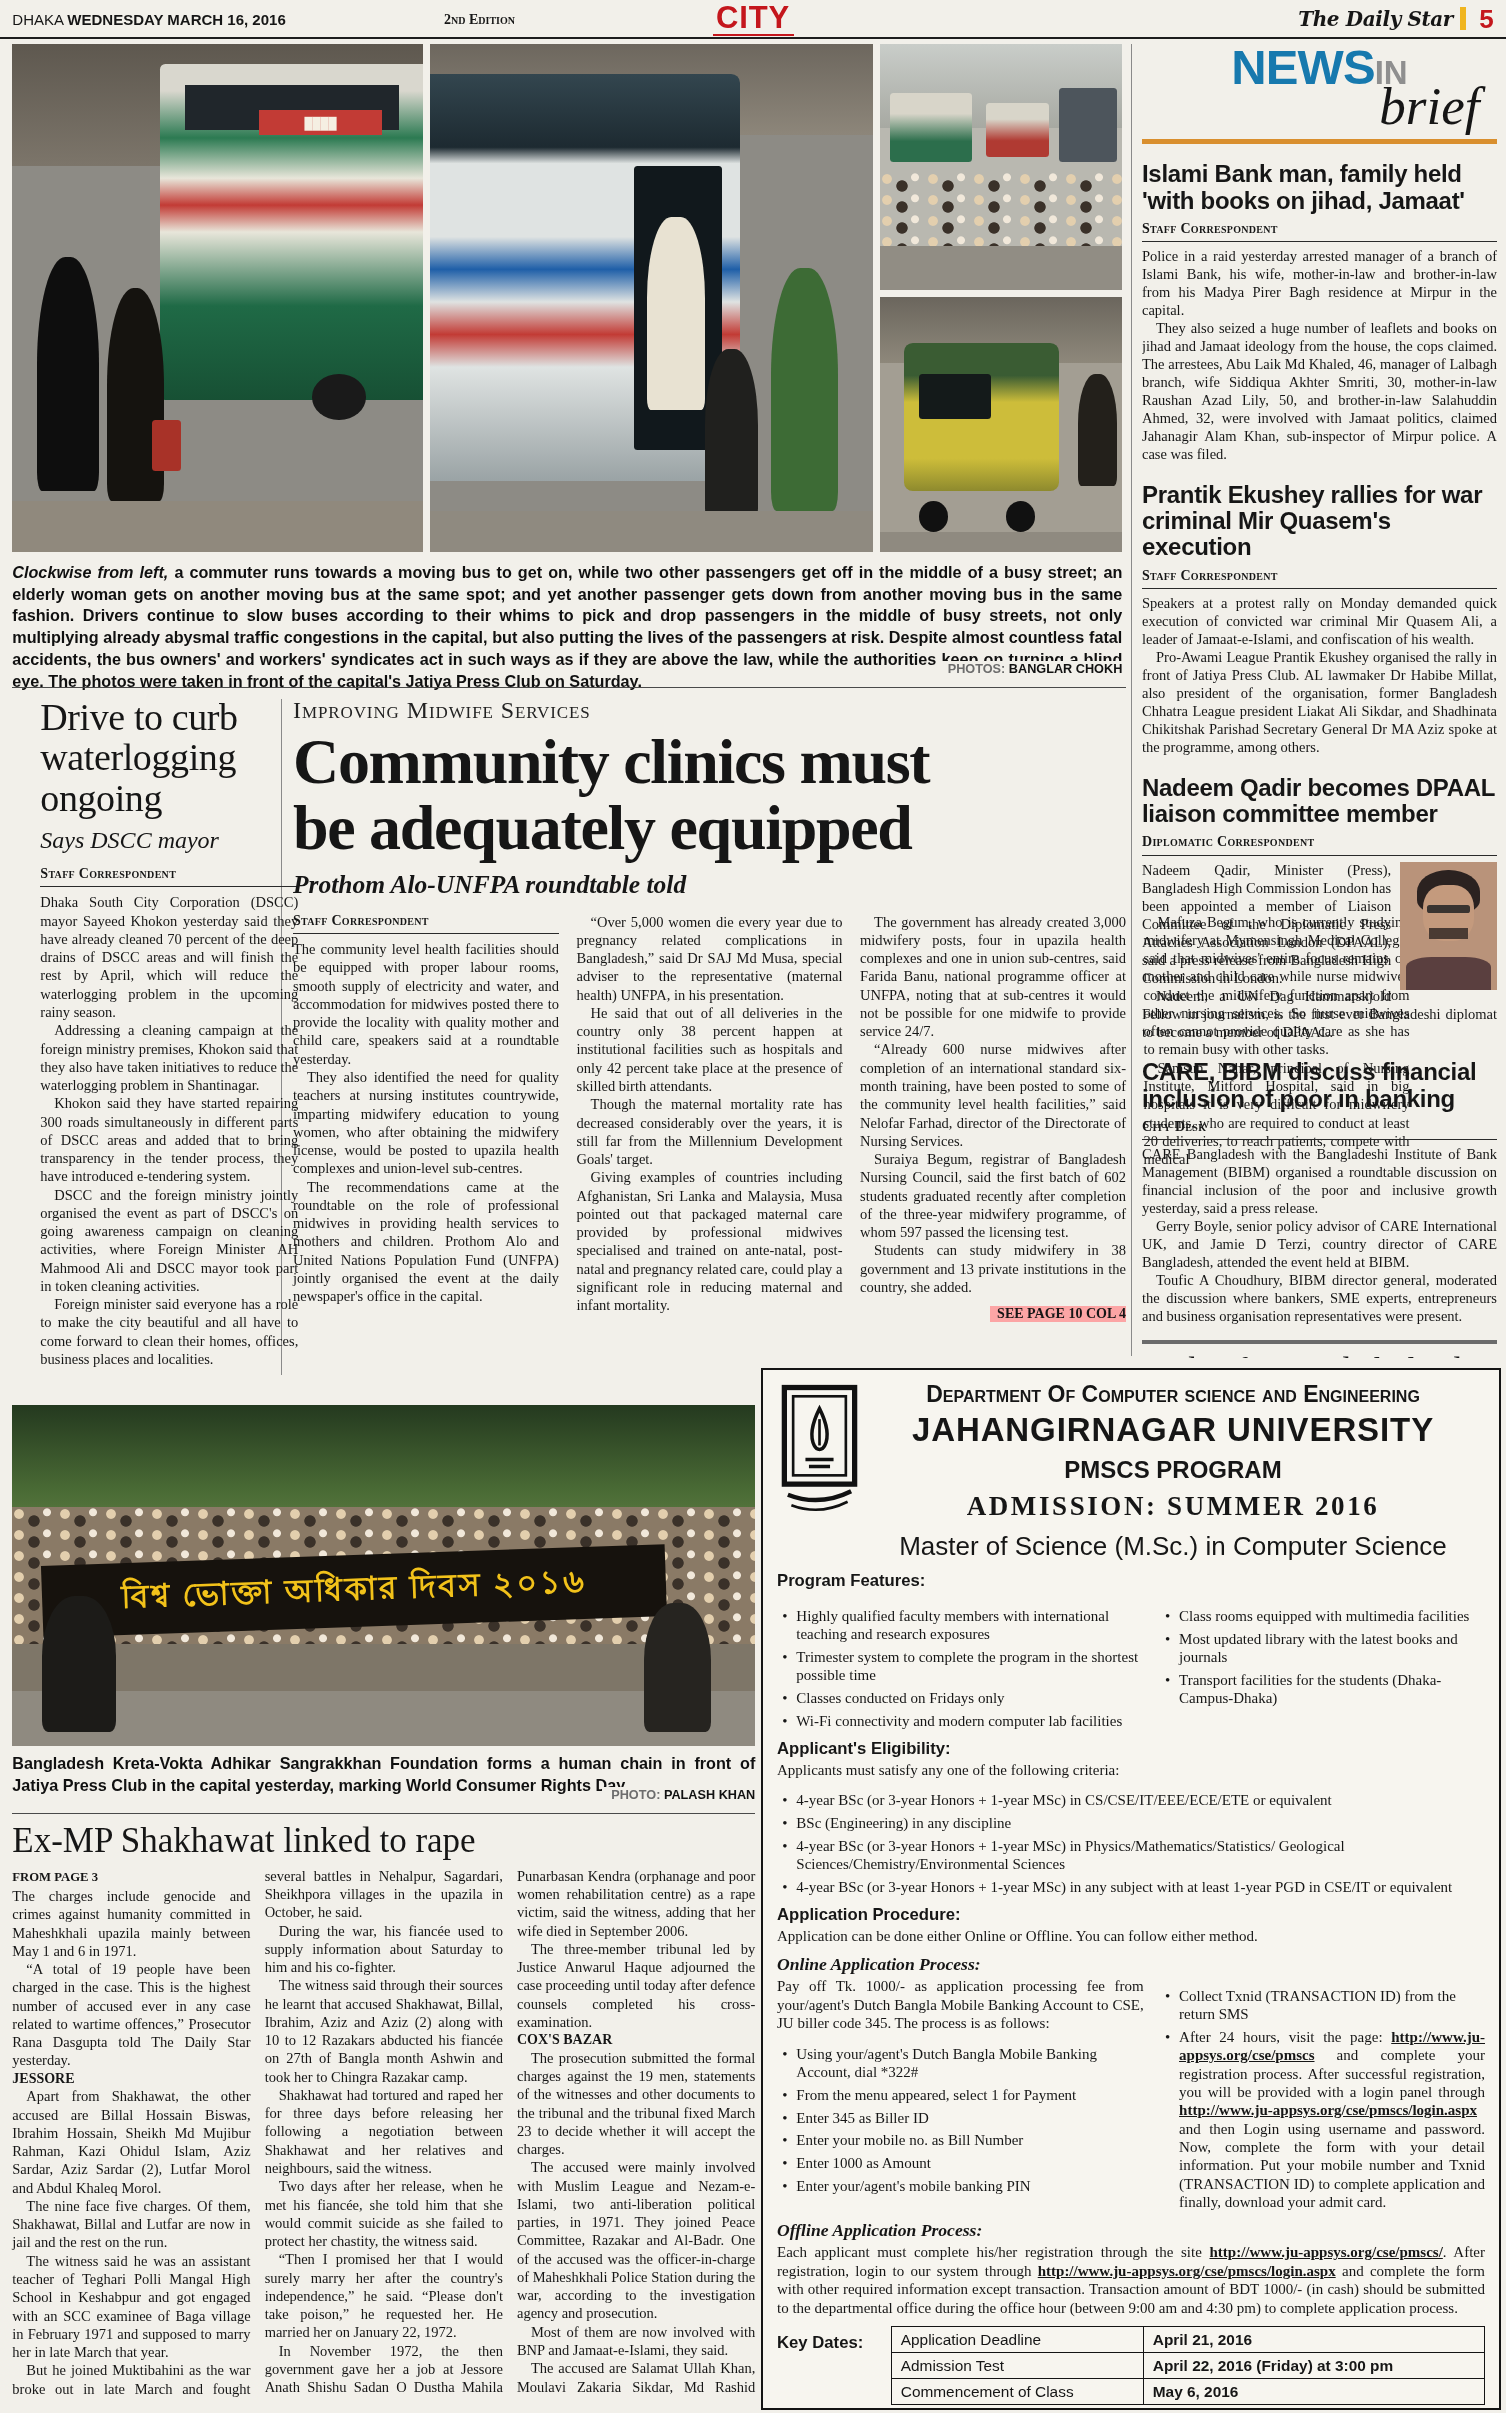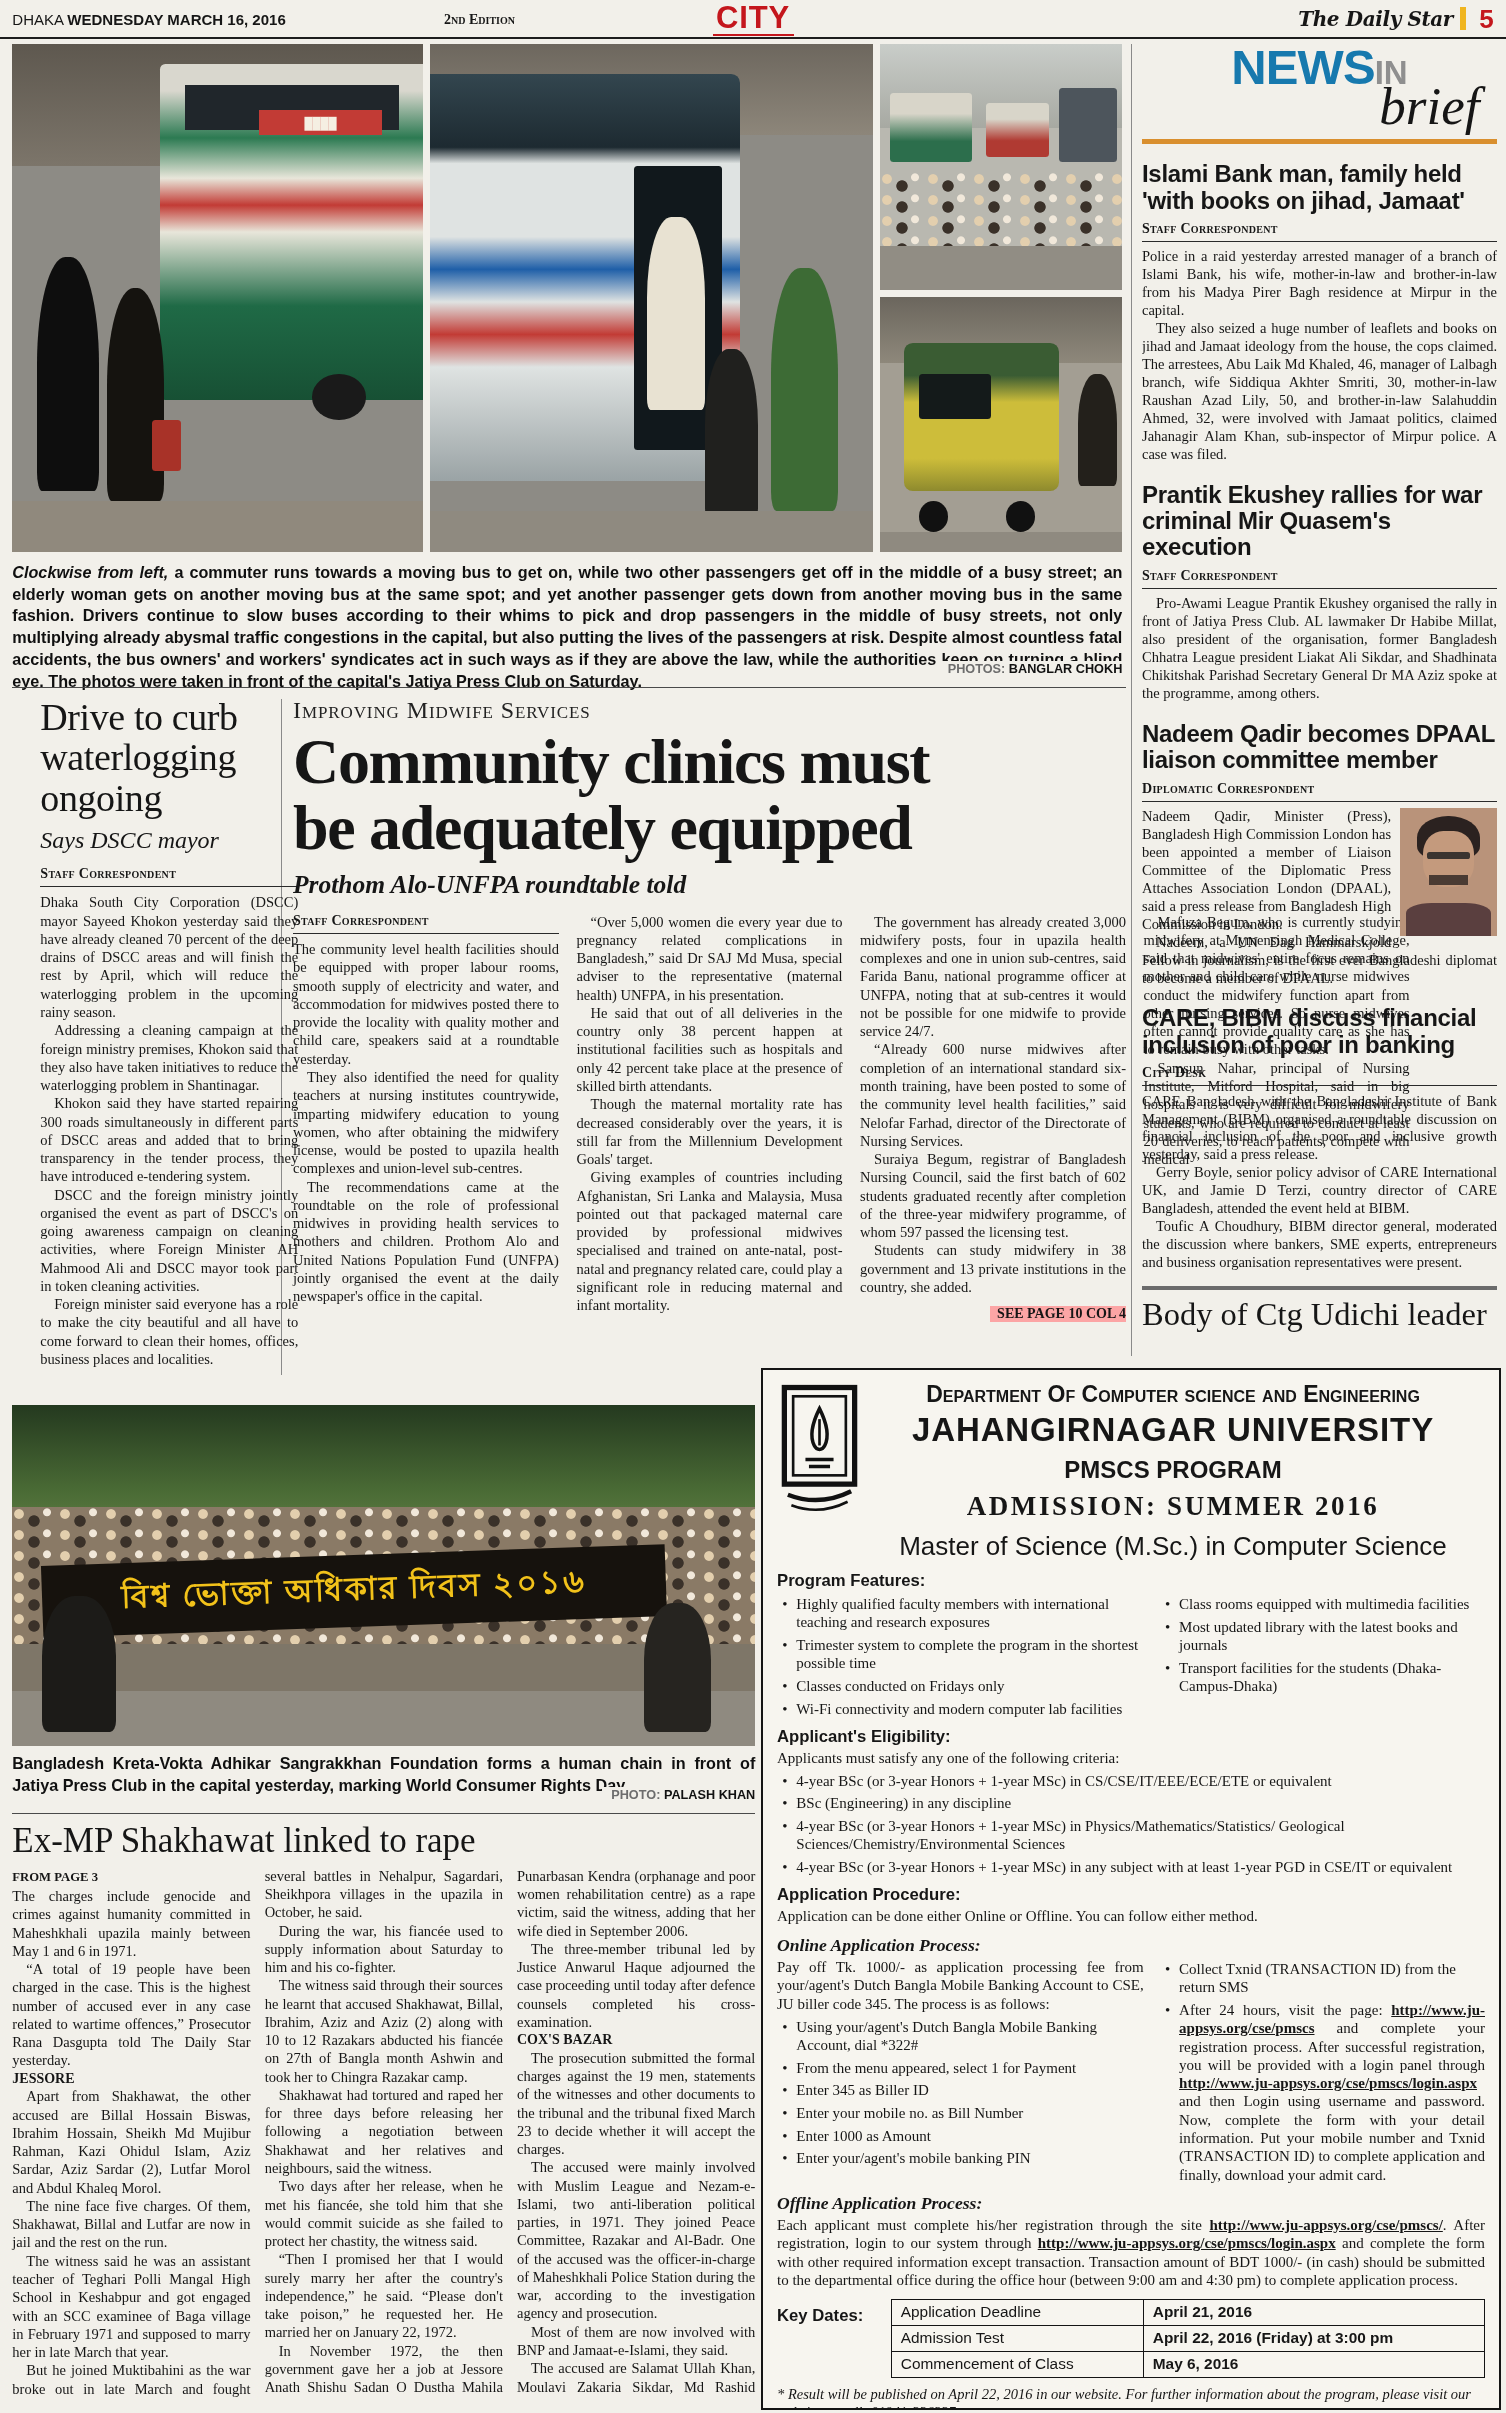--- a/index.html
+++ b/index.html
@@ -74,21 +74,21 @@
   
   .ad{border:2.6px solid #141414;background:#f7f5ef;padding:10.5px 14px;box-sizing:border-box;overflow:hidden;font-family:"Liberation Serif",serif;}
   .ad-head{text-align:center;margin-left:84px;}
   .ad-dept{font-family:"Liberation Sans",sans-serif;font-weight:bold;font-variant:small-caps;font-size:23px;}
   .ad-univ{font-family:"Liberation Sans",sans-serif;font-weight:bold;font-size:33px;letter-spacing:0.9px;margin-top:3.5px;}
   .ad-prog{font-family:"Liberation Sans",sans-serif;font-weight:bold;font-size:24px;margin-top:7px;}
   .ad-adm{font-weight:bold;font-size:27px;letter-spacing:2.6px;margin-top:7px;}
   .ad-deg{font-family:"Liberation Sans",sans-serif;font-size:26px;margin-top:8.8px;}
   .ad-sec{font-family:"Liberation Sans",sans-serif;font-weight:bold;font-size:16.7px;margin-top:8.8px;}
   .ad-sec.it{font-style:italic;font-family:"Liberation Serif",serif;font-size:17.6px;}
-  .ad ul{margin:0 0 0;padding:0;list-style:none;}
+  .ad ul{margin:12px 0 0;padding:0;list-style:none;}
   .ad li{font-size:15px;line-height:1.22;padding-left:19.3px;position:relative;margin-top:4.4px;}
   .ad li:before{content:"\2022";position:absolute;left:5.3px;}
   .ad-flex{display:flex;gap:16px;}
   .ad-flex .c1{width:53%;}
   .ad-flex .c2{width:47%;}
   .ad-text{font-size:15px;line-height:1.24;margin-top:2px;}
   .adurl{font-weight:bold;text-decoration:underline;}
   .kd{display:flex;margin-top:8.8px;align-items:flex-start;}
   .kd-label{font-family:"Liberation Sans",sans-serif;font-weight:bold;font-size:16.7px;width:114px;padding-top:7px;}
   table.kdt{border-collapse:collapse;flex:1;}
@@ -221,20 +221,21 @@
         <p class="first">Police in a raid yesterday arrested manager of a branch of Islami Bank, his wife, mother-in-law and brother-in-law from his Madya Pirer Bagh residence at Mirpur in the capital.</p>
         <p>They also seized a huge number of leaflets and books on jihad and Jamaat ideology from the house, the cops claimed. The arrestees, Abu Laik Md Khaled, 46, manager of Lalbagh branch, wife Siddiqua Akhter Smriti, 30, mother-in-law Raushan Azad Lily, 50, and brother-in-law Salahuddin Ahmed, 32, were involved with Jamaat politics, claimed Jahanagir Alam Khan, sub-inspector of Mirpur police. A case was filed.</p>
       </div>
     </div>
 
     <div class="bstory">
       <div class="bhead preline">Prantik Ekushey rallies for war
 criminal Mir Quasem's execution</div>
       <div class="byline">Staff Correspondent</div>
       <div class="bbody">
+        <p class="first">Speakers at a protest rally on Monday demanded quick execution of convicted war criminal Mir Quasem Ali, a leader of Jamaat-e-Islami, and confiscation of his wealth.</p>
         <p>Pro-Awami League Prantik Ekushey organised the rally in front of Jatiya Press Club. AL lawmaker Dr Habibe Millat, also president of the organisation, former Bangladesh Chhatra League president Liakat Ali Sikdar, and Shadhinata Chikitshak Parishad Secretary General Dr MA Aziz spoke at the programme, among others.</p>
       </div>
     </div>
 
     <div class="bstory">
       <div class="bhead preline">Nadeem Qadir becomes DPAAL
 liaison committee member</div>
       <div class="byline">Diplomatic Correspondent</div>
       <div class="bbody">
         <div class="portrait">

